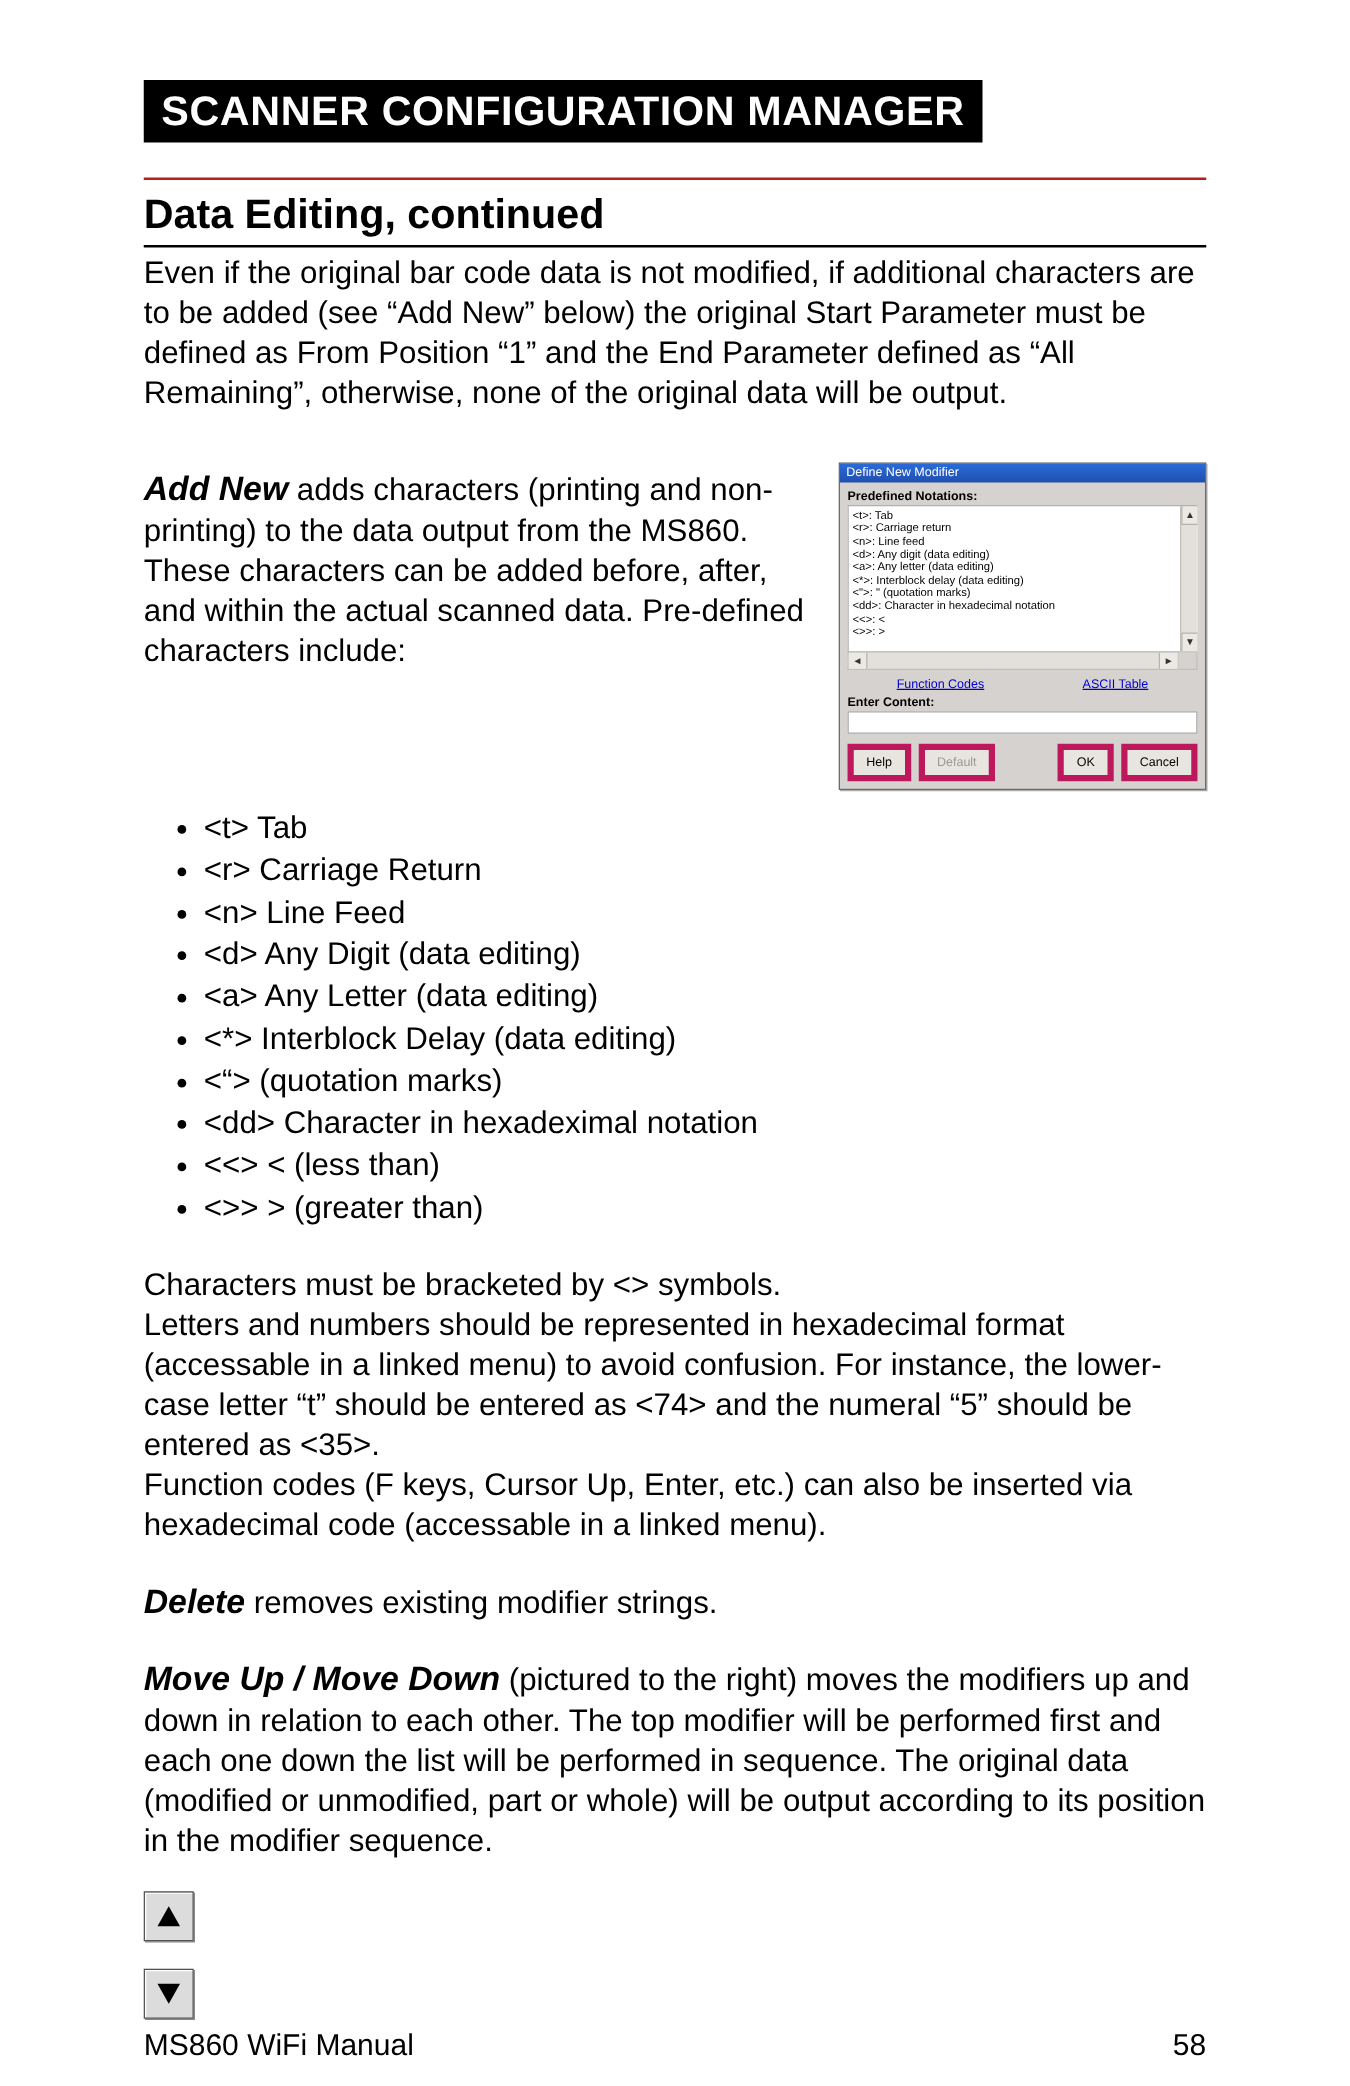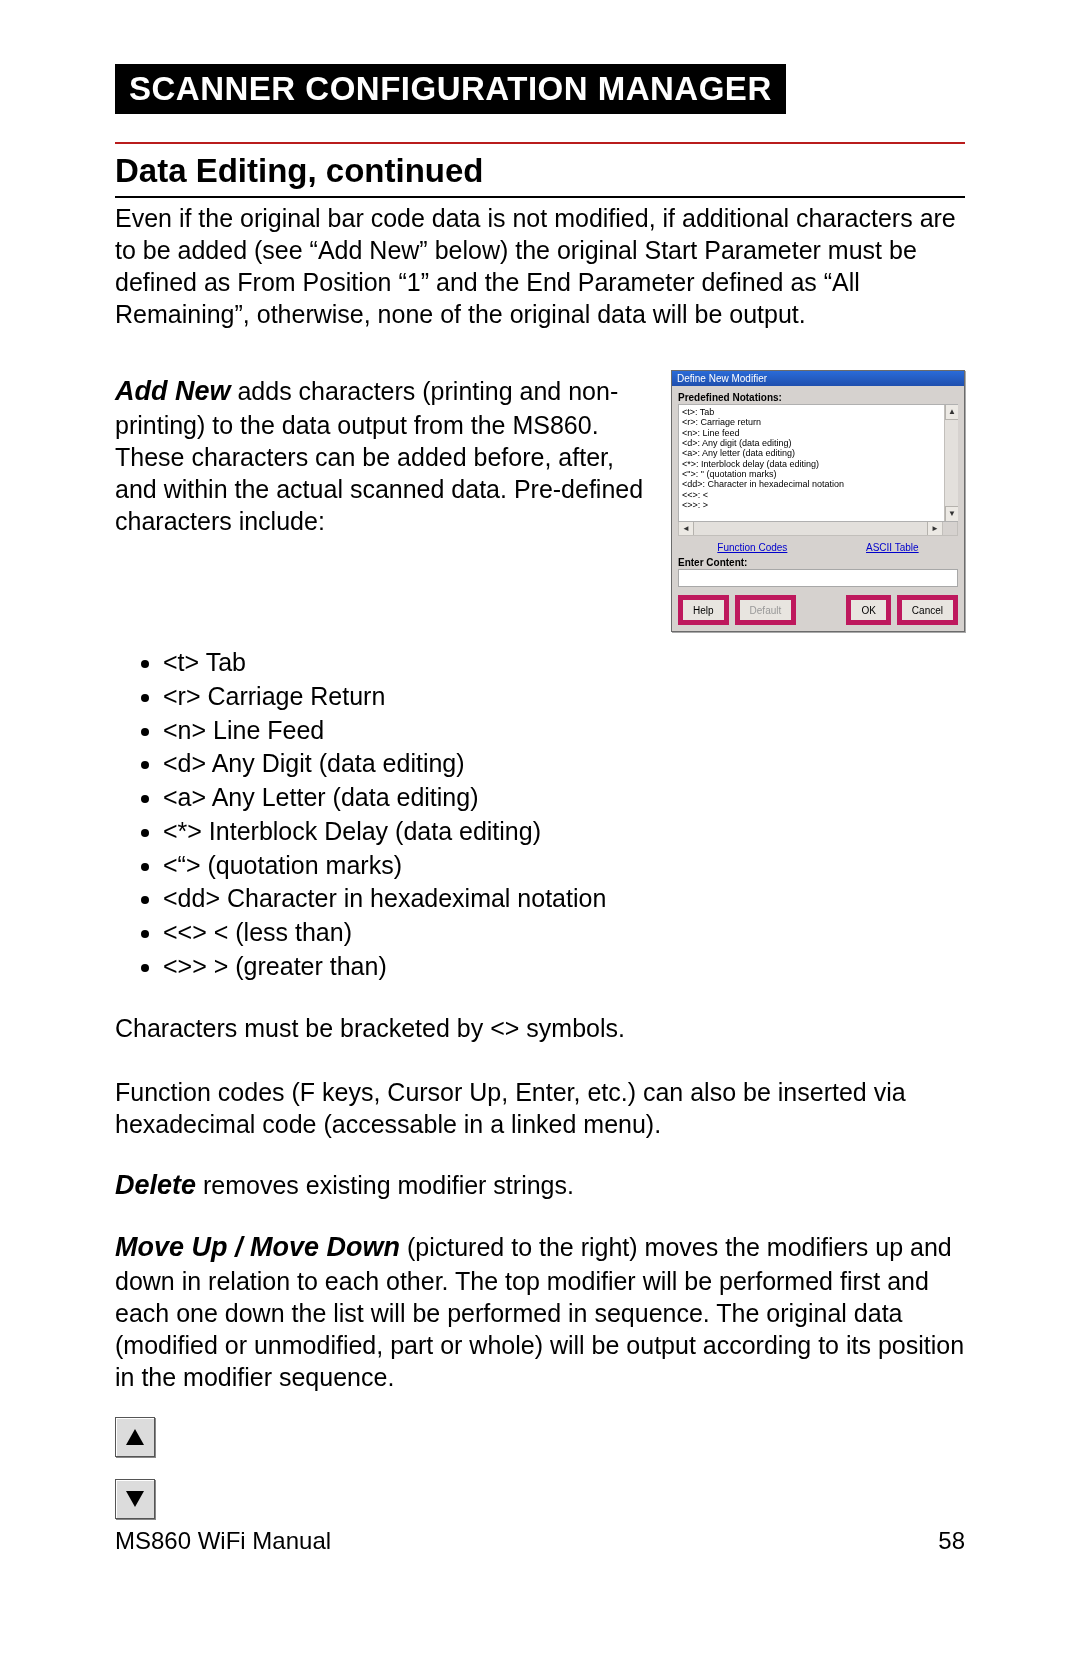--- a/index.html
+++ b/index.html
@@ -305,21 +305,21 @@
     <li>&lt;a&gt;  Any Letter (data editing)</li>
     <li>&lt;*&gt;  Interblock Delay (data editing)</li>
     <li>&lt;“&gt;  (quotation marks)</li>
     <li>&lt;dd&gt; Character in hexadeximal notation</li>
     <li>&lt;&lt;&gt;  &lt; (less than)</li>
     <li>&lt;&gt;&gt;  &gt; (greater than)</li>
   </ul>
 
   <div class="para">
     <span>Characters must be bracketed by &lt;&gt; symbols.</span><br>
-    <br>
+    <span>Letters and numbers should be represented in hexadecimal format (accessable in a linked menu) to avoid confusion.  For instance, the lower-case letter “t” should be entered as &lt;74&gt; and the numeral “5” should be entered as &lt;35&gt;.</span><br>
     <span>Function codes (F keys, Cursor Up, Enter, etc.) can also be inserted via hexadecimal code (accessable in a linked menu).</span>
   </div>
 
   <div class="para">
     <span class="lead-bold">Delete</span><span> removes existing modifier strings.</span>
   </div>
 
   <div class="move-row">
     <div class="para" style="margin-top:0; flex:1">
       <span class="lead-bold">Move Up / Move Down</span><span> (pictured to the right) moves the modifiers up and down in relation to each other.  The top modifier will be performed first and each one down the list will be performed in sequence.  The original data (modified or unmodified, part or whole) will be output according to its position in the modifier sequence.</span>

